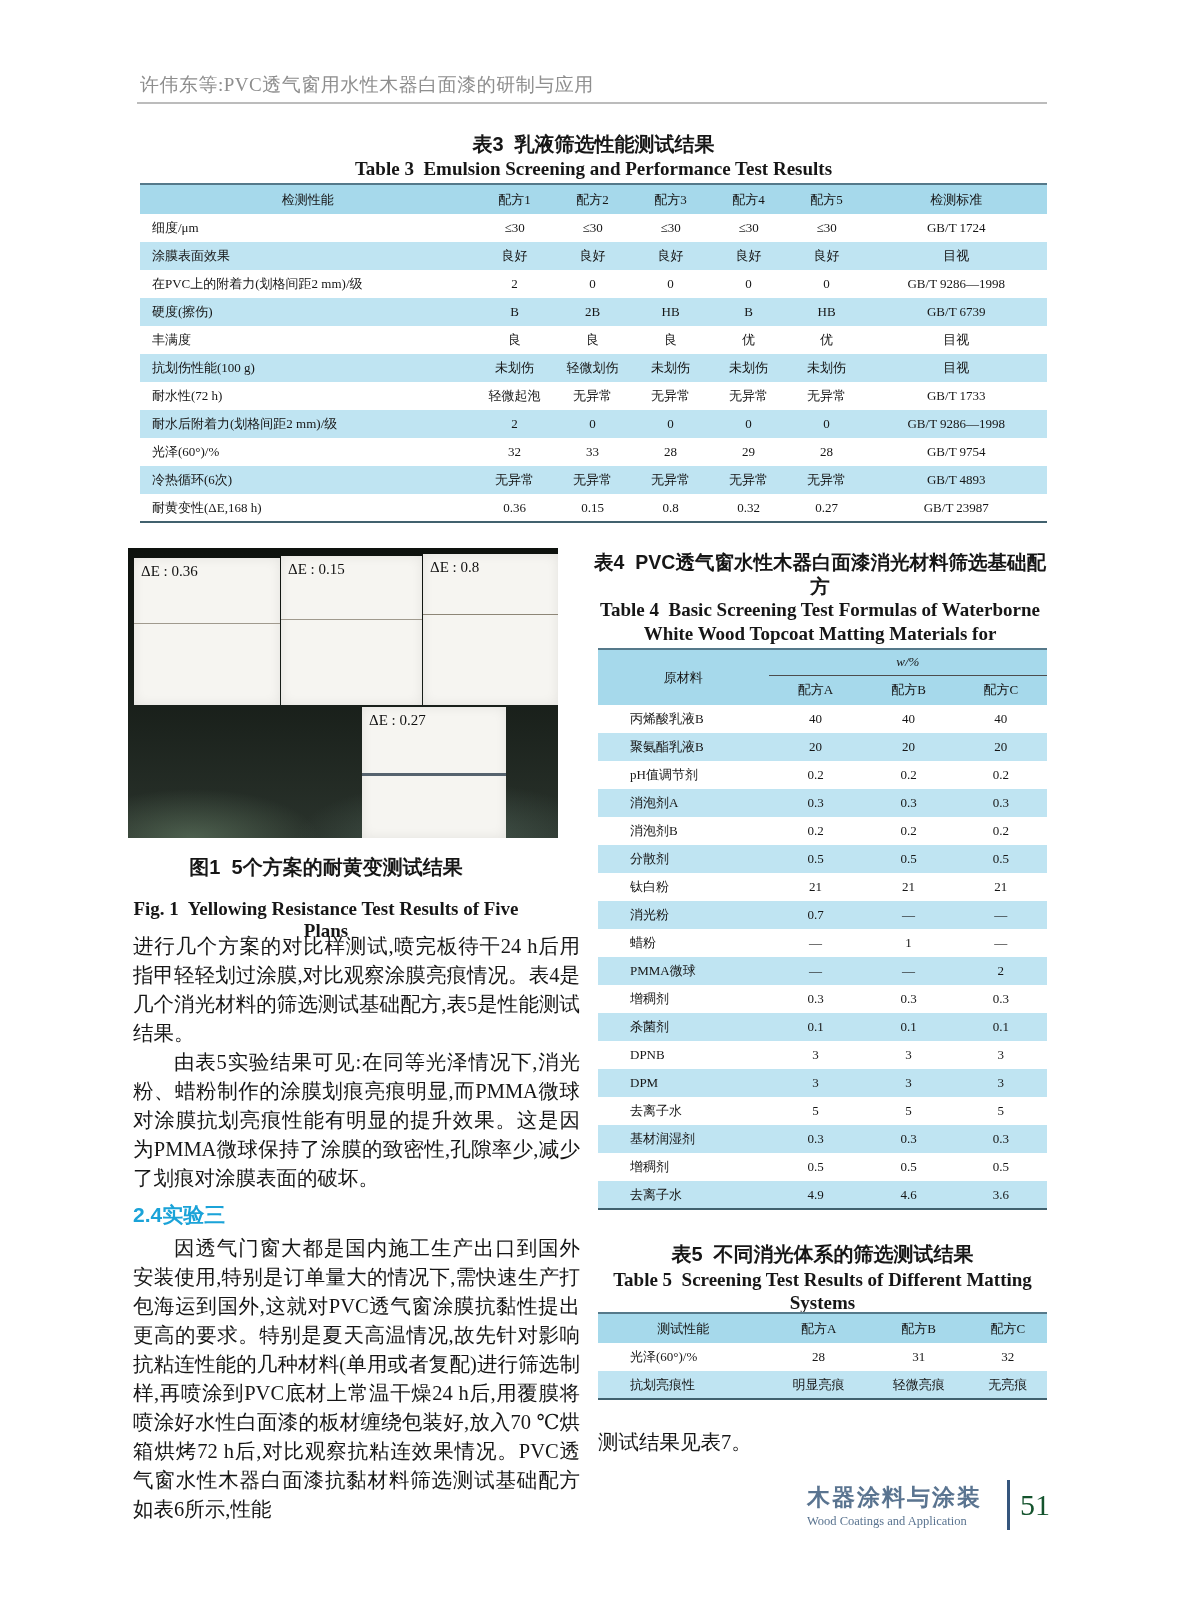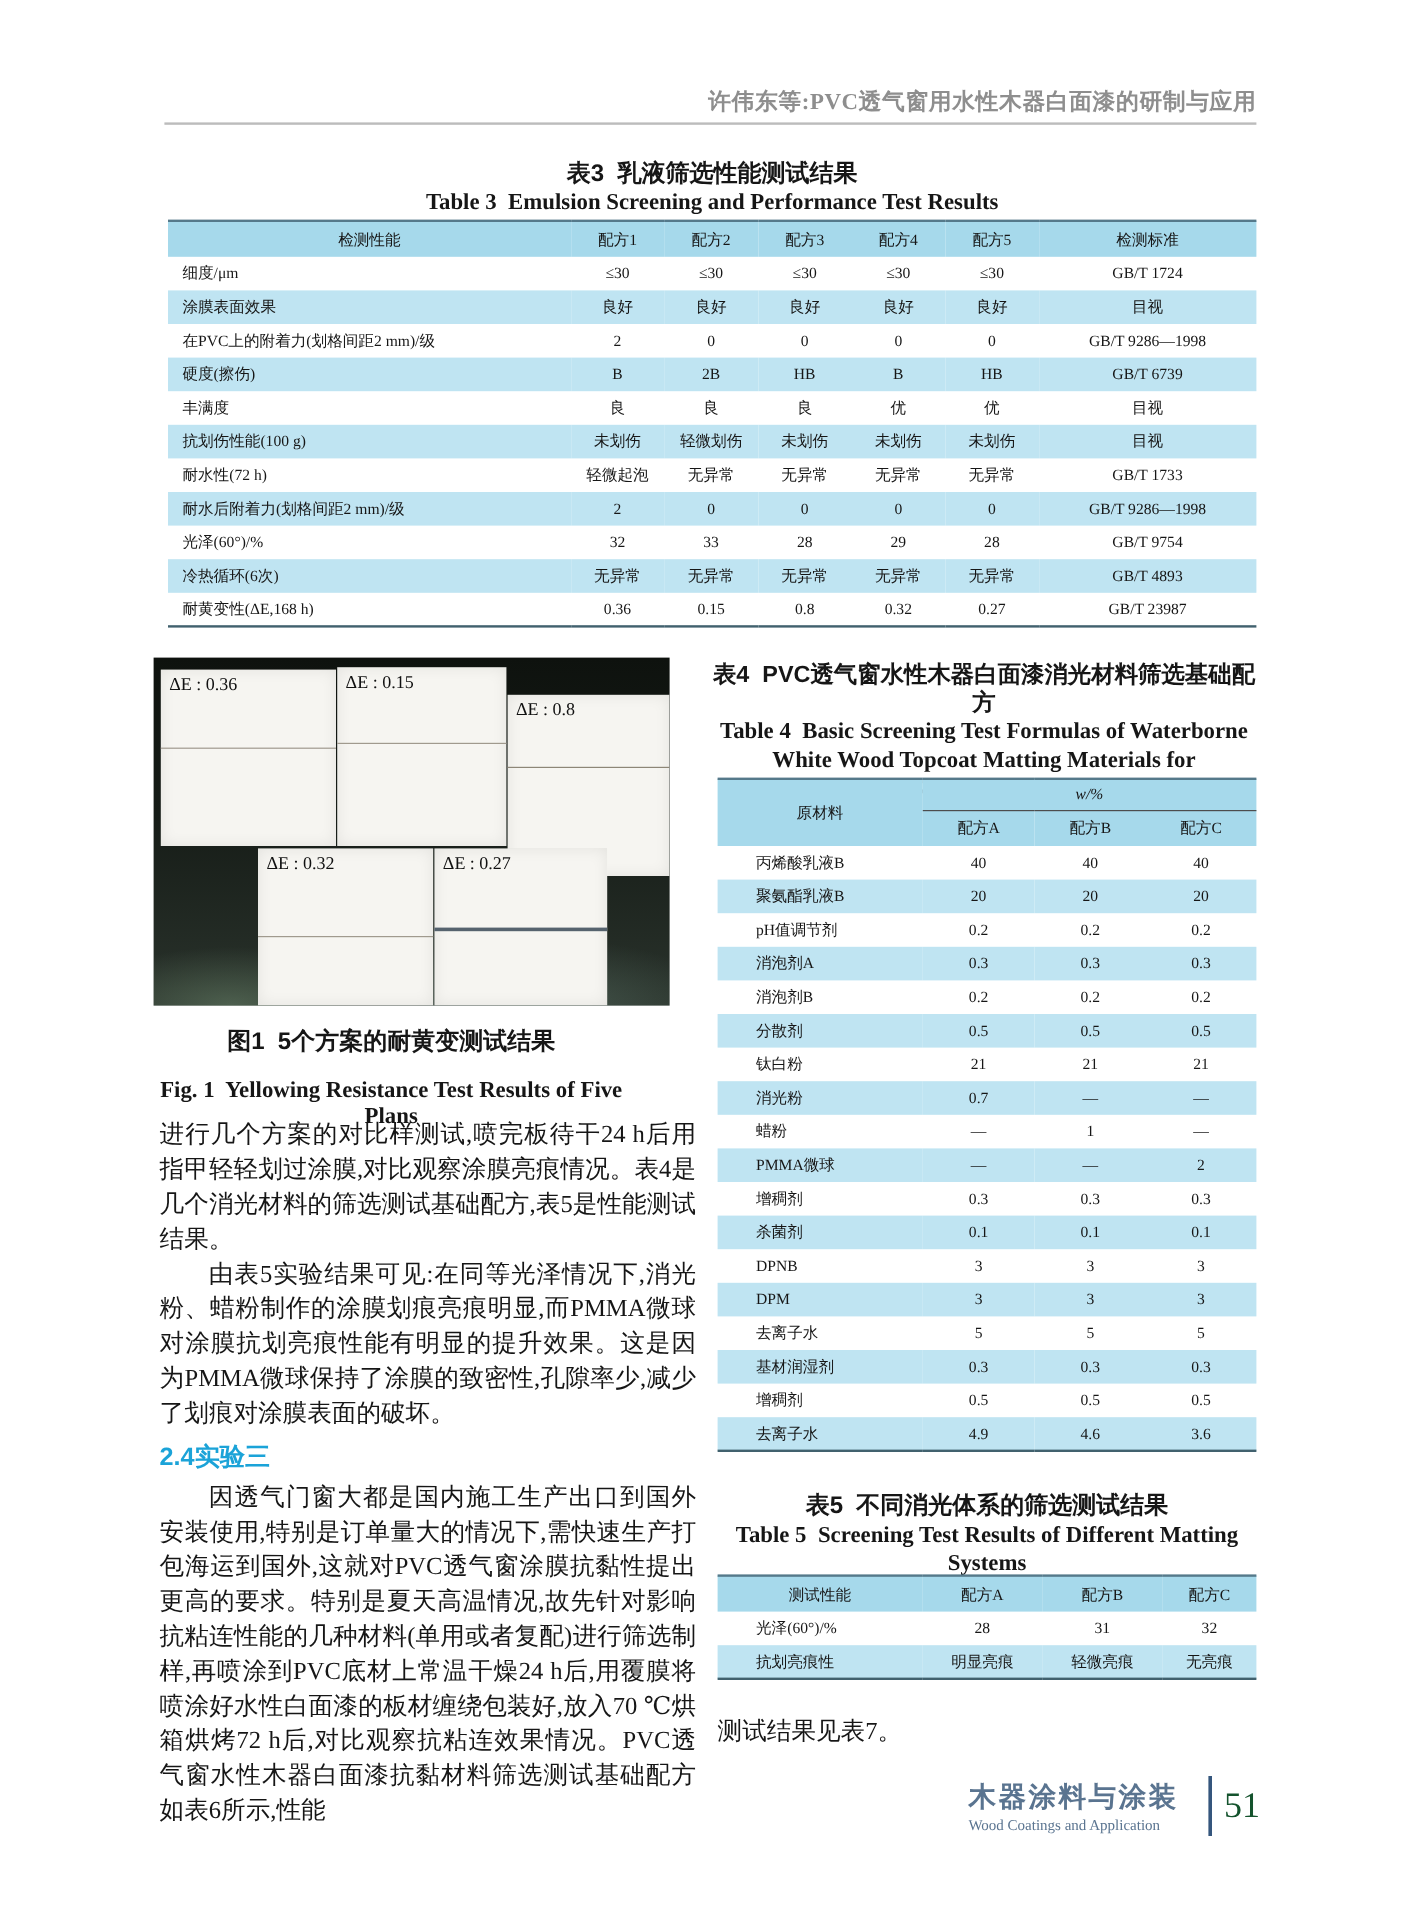--- a/index.html
+++ b/index.html
@@ -2,22 +2,22 @@
 <html><head>
 <meta charset="utf-8">
 <style>
   * { margin:0; padding:0; box-sizing:border-box; }
   html,body { width:1187px; height:1600px; background:#ffffff; position:relative;
     font-family:"Liberation Serif","DejaVu Serif",serif; color:#161616; }
 
   .abs { position:absolute; }
 
   
-  .page-header { left:140px; top:72px; width:907px; text-align:right;
-    font-size:19px; color:#8e8e8e; letter-spacing:0.5px;font-weight:bold; }
+  .page-header { left:140px; top:72px; width:907px; text-align:left;
+    font-size:19px; color:#8e8e8e; letter-spacing:0.5px; }
   .header-rule { left:137px; top:102px; width:910px; height:0;
     border-top:2px solid #bcbcbc; }
 
   
   .t-zh { font-family:"Liberation Sans","DejaVu Sans",sans-serif; font-weight:bold;
     font-size:20px; text-align:center; white-space:pre-wrap; }
   .t-en { font-weight:bold; font-size:19px; text-align:center; white-space:pre-wrap; }
 
   
   table.tbl { border-collapse:collapse; width:100%;
@@ -47,21 +47,21 @@
     background:
       radial-gradient(ellipse 180px 70px at 15% 100%, rgba(120,150,120,.45), rgba(0,0,0,0) 70%),
       radial-gradient(ellipse 220px 80px at 75% 100%, rgba(110,140,125,.4), rgba(0,0,0,0) 70%),
       linear-gradient(180deg,#0e120e 0%,#161c17 45%,#2a332c 100%); }
   .panel { position:absolute; background:#f6f5f1; box-shadow:inset 0 0 12px rgba(0,0,0,.08); }
   .panel .plabel { font-size:15px; padding:5px 0 0 7px; color:#111;
     font-family:"Liberation Serif","DejaVu Serif",serif; }
   .panel .scratch { position:absolute; left:0; right:0; height:1px; background:#a09a8e; }
   .panel-1 { left:6px;  top:10px;  width:146px; height:147px; }
   .panel-2 { left:153px; top:8px;  width:141px; height:149px; }
-  .panel-3 { left:295px; top:6px;  width:135px; height:151px;margin-top:25px; }
+  .panel-3 { left:295px; top:6px;  width:135px; height:151px; }
   .panel-4 { left:87px;  top:159px; width:146px; height:131px; }
   .panel-5 { left:234px; top:159px; width:144px; height:131px; }
   .panel-1 .scratch { top:44%; } .panel-2 .scratch { top:42%; }
   .panel-3 .scratch { top:40%; background:#8d8677; }
   .panel-4 .scratch { top:56%; }
   .panel-5 .scratch { top:50%; height:3px; background:#56636e; }
   .fig-cap-zh { margin-top:16px; }
   .fig-cap-en { margin-top:17px; }
 
   
@@ -233,24 +233,20 @@
       <div class="scratch"></div>
     </div>
     <div class="panel panel-2">
       <div class="plabel">ΔE : 0.15</div>
       <div class="scratch"></div>
     </div>
     <div class="panel panel-3">
       <div class="plabel">ΔE : 0.8</div>
       <div class="scratch"></div>
     </div>
-    <div class="panel panel-4">
-      <div class="plabel">ΔE : 0.32</div>
-      <div class="scratch"></div>
-    </div>
     <div class="panel panel-5">
       <div class="plabel">ΔE : 0.27</div>
       <div class="scratch"></div>
     </div>
   </div>
   <div class="t-zh fig-cap-zh">图1  5个方案的耐黄变测试结果</div>
   <div class="t-en fig-cap-en">Fig. 1  Yellowing Resistance Test Results of Five Plans</div>
 </div>
 
 <div class="abs" id="table4-titles">

